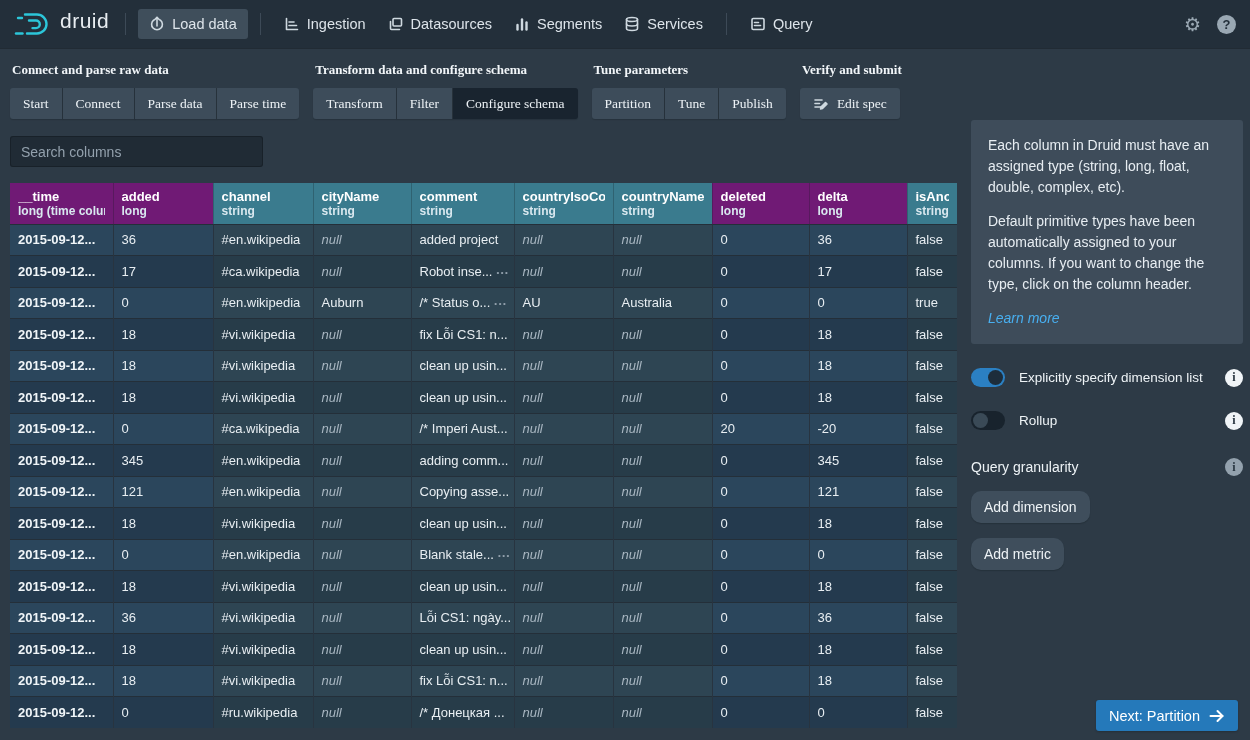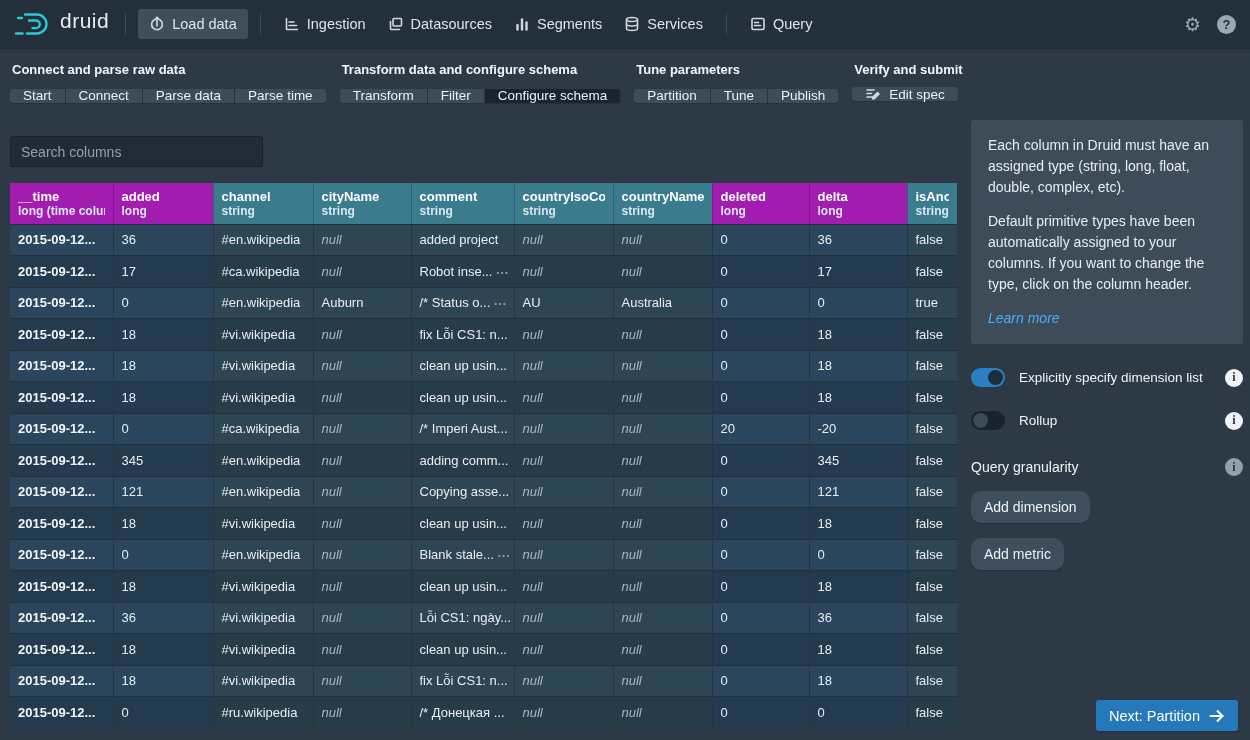--- a/index.html
+++ b/index.html
@@ -17,26 +17,26 @@
     color:#dde4ea; font-size:14.5px; border-radius:3px; cursor:pointer; }
   .nav-item.active { background:#3f4e5b; }
   .nav-item svg { display:block; }
   .topbar-right { margin-left:auto; display:flex; align-items:center; gap:16px; }
   .icon-btn { cursor:pointer; display:flex; align-items:center; }
   .help-circle { width:19px; height:19px; border-radius:50%; background:#9aa8b3;
     color:#232f3a; font-weight:bold; font-size:13px; display:flex;
     align-items:center; justify-content:center; }
 
   
-  .steps { display:flex; padding:14px 0 12px 10px; }
+  .steps { display:flex; padding:14px 0 12px 10px;font-family:Liberation Serif, serif; }
   .step-group { margin-right:14px; }
   .step-title { font-size:13px; font-weight:bold; color:#f2f6f9; margin:0 0 10px 2px; white-space:nowrap; }
   .step-buttons { display:inline-flex; }
   .step-btn { background:#3d4c5a; border:none; color:#edf2f6; font-size:13.5px;
-    font-family:inherit; padding:0 13px; height:14px; cursor:pointer;
+    font-family:inherit; padding:0 13px; height:31px; cursor:pointer;
     border-right:1px solid rgba(16,22,26,.45); white-space:nowrap;
     display:inline-flex; align-items:center; gap:8px;
     box-shadow:0 1px 1px rgba(16,22,26,.2); }
   .step-btn:first-child { border-radius:3px 0 0 3px; }
   .step-btn:last-child { border-radius:0 3px 3px 0; border-right:none; }
   .step-btn.single { border-radius:3px; border-right:none; }
   .step-btn.active { background:#19242f; }
 
   
   .search-input { position:absolute; left:10px; top:136px; width:253px; height:31px;
@@ -44,21 +44,21 @@
     color:#dfe7ec; font-size:14px; font-family:inherit;
     box-shadow:inset 0 0 0 1px rgba(16,22,26,.45); }
   .search-input::placeholder { color:#93a1ad; }
 
   
   .table-wrap { position:absolute; left:10px; top:183px; width:947px; height:545px;
     overflow:hidden; }
   table { table-layout:fixed; border-collapse:collapse; width:947px; }
   th { height:41px; text-align:left; padding:4px 8px; vertical-align:middle;
     border-right:1px solid rgba(16,22,26,.25); cursor:pointer; }
-  th.k-time, th.k-long { background:#a21caf; }
+  th.k-time, th.k-long { background:#701a75; }
   th.k-string { background:#3a7b8e; }
   .col-name { font-size:13px; font-weight:bold; color:#ffffff;
     white-space:nowrap; overflow:hidden; }
   .col-type { font-size:12px; color:#d9e8ef; white-space:nowrap; overflow:hidden; }
   td { height:31.5px; padding:0 8px; font-size:13px; white-space:nowrap;
     overflow:hidden; border-right:1px solid rgba(16,22,26,.14);
     border-top:1px solid rgba(16,22,26,.28); }
   tr.odd  td.c-string { background:#2e4553; }
   tr.even td.c-string { background:#273c49; }
   tr.odd  td.c-long, tr.odd  td.c-time { background:#2b465c; }

